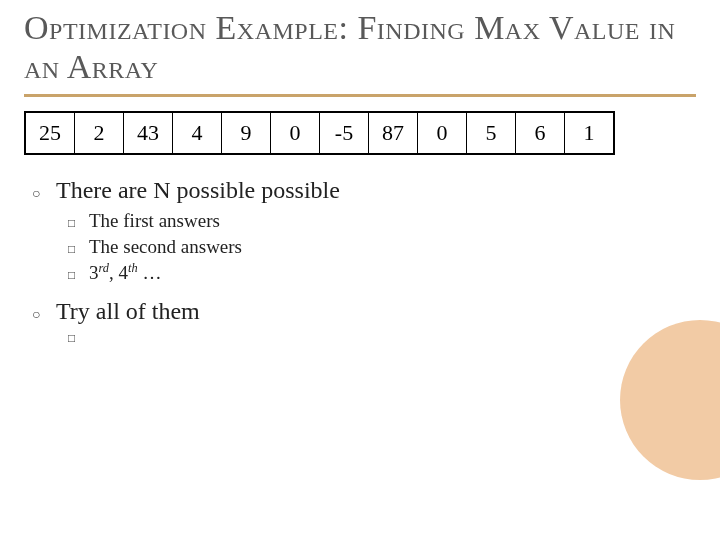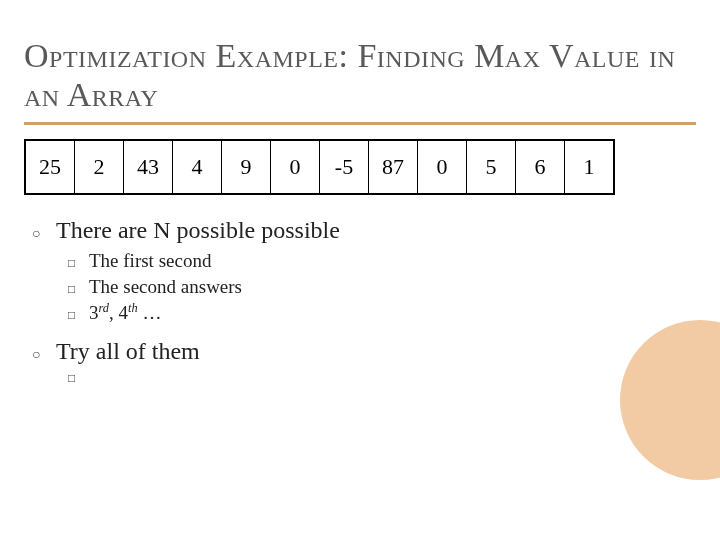--- a/index.html
+++ b/index.html
@@ -10,21 +10,21 @@
     font-family: Georgia, 'Times New Roman', serif;
     background: #fff;
     overflow: hidden;
     position: relative;
   }
   .slide {
     width: 720px;
     height: 540px;
     position: relative;
     box-sizing: border-box;
-    padding: 36px 24px;
+    padding: 8px 24px;
   }
   .title {
     font-size: 34px;
     color: #595959;
     font-variant: small-caps;
     letter-spacing: 0.5px;
     line-height: 1.15;
     margin: 0 0 8px 0;
     font-weight: 400;
   }
@@ -33,21 +33,21 @@
     margin: 6px 0 14px 0;
   }
   .array {
     display: flex;
     border: 2px solid #000;
     width: fit-content;
     margin-bottom: 22px;
   }
   .cell {
     width: 48px;
-    height: 52px;
+    height: 40px;
     border-right: 1px solid #000;
     display: flex;
     align-items: center;
     justify-content: center;
     font-size: 22px;
     color: #000;
     font-family: Georgia, serif;
   }
   .cell:last-child {
     border-right: none;
@@ -119,21 +119,21 @@
     <div class="cell">1</div>
   </div>
 
   <div class="bullet-l1">
     <span class="marker">○</span>
     <span>There are N possible possible</span>
   </div>
 
   <div class="bullet-l2">
     <span class="marker">□</span>
-    <span>The first second</span>
+    <span>The first answers</span>
   </div>
   <div class="bullet-l2">
     <span class="marker">□</span>
     <span>The second answers</span>
   </div>
   <div class="bullet-l2">
     <span class="marker">□</span>
     <span><span>3</span><sup>rd</sup><span>, 4</span><sup>th</sup><span> …</span></span>
   </div>
 

